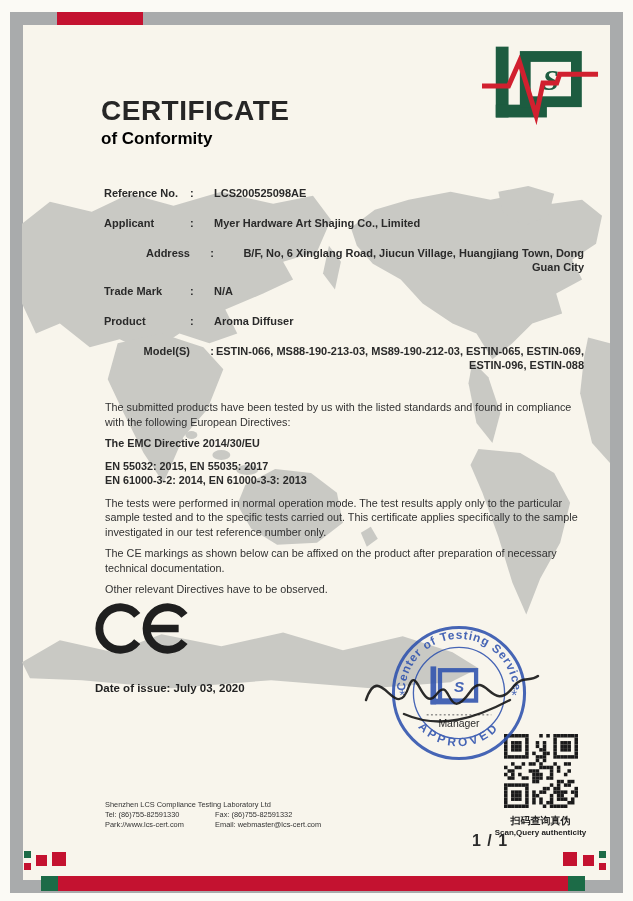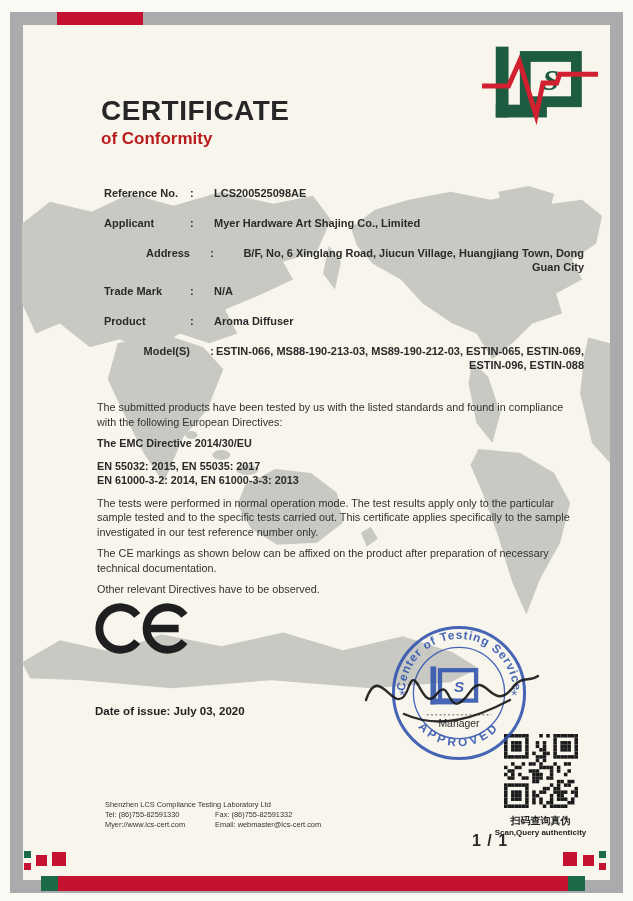--- a/index.html
+++ b/index.html
@@ -12,31 +12,31 @@
   .abs{position:absolute;}
   
   .frame{
     left:10px;top:12px;width:613px;height:881px;box-sizing:border-box;
     border:13px solid #a9abac;background:#f8f5ec;
   }
   .dec{position:absolute;}
   
   .title-block{left:101px;top:95px;z-index:2;}
   .title-block h1{margin:0;font-size:28px;letter-spacing:.5px;font-weight:bold;color:#262626;}
-  .title-block h2{margin:2px 0 0;font-size:17px;font-weight:bold;color:#b91c1c;}
+  .title-block h2{margin:2px 0 0;font-size:17px;font-weight:bold;color:#000000;}
   
   .fields{left:104px;top:186px;width:480px;z-index:2;font-size:11px;font-weight:bold;color:#2a2a2a;}
   .frow{display:grid;grid-template-columns:86px 24px 1fr;line-height:14px;margin-bottom:16px;}
   .frow.two{margin-bottom:10px;text-align:right;}
   
-  .bodytext{left:97px;top:400px;width:478px;z-index:2;font-size:10.8px;line-height:14.5px;color:#313131;}
+  .bodytext{left:105px;top:400px;width:478px;z-index:2;font-size:10.8px;line-height:14.5px;color:#313131;}
   .bodytext p{margin:0 0 7px;}
   .bodytext .bold{font-weight:bold;color:#2a2a2a;}
   
-  .dateline{left:95px;top:705px;z-index:2;font-size:11.5px;font-weight:bold;color:#222;}
+  .dateline{left:95px;top:682px;z-index:2;font-size:11.5px;font-weight:bold;color:#222;}
   
   .footer{left:105px;top:800px;width:392px;z-index:2;font-size:7.4px;line-height:10px;color:#333;}
   .footer .col{display:inline-block;width:108px;}
   .pageno{left:472px;top:832px;z-index:2;font-size:16px;font-weight:bold;letter-spacing:1px;}
   
   .qrblock{left:468px;top:734px;width:145px;z-index:2;text-align:center;}
   .qrblock .zh{font-size:10px;font-weight:bold;margin-top:2px;color:#222;}
   .qrblock .en{font-size:8px;font-weight:bold;color:#222;}
   .stamp{left:383px;top:617px;width:152px;height:152px;z-index:3;}
   .signature{left:352px;top:640px;width:200px;height:95px;z-index:4;}
@@ -394,18 +394,18 @@
   <div class="en">Scan,Query authenticity</div>
 </div>
 
 <div class="abs footer">
   <div>Shenzhen LCS Compliance Testing Laboratory Ltd</div>
   <div>
     <span class="col">Tel: (86)755-82591330</span>
     <span>Fax: (86)755-82591332</span>
   </div>
   <div>
-    <span class="col">Myer://www.lcs-cert.com</span>
+    <span class="col">Park://www.lcs-cert.com</span>
     <span>Email: webmaster@lcs-cert.com</span>
   </div>
 </div>
 
 <div class="abs pageno">1 / 1</div>
 
 </body></html>

